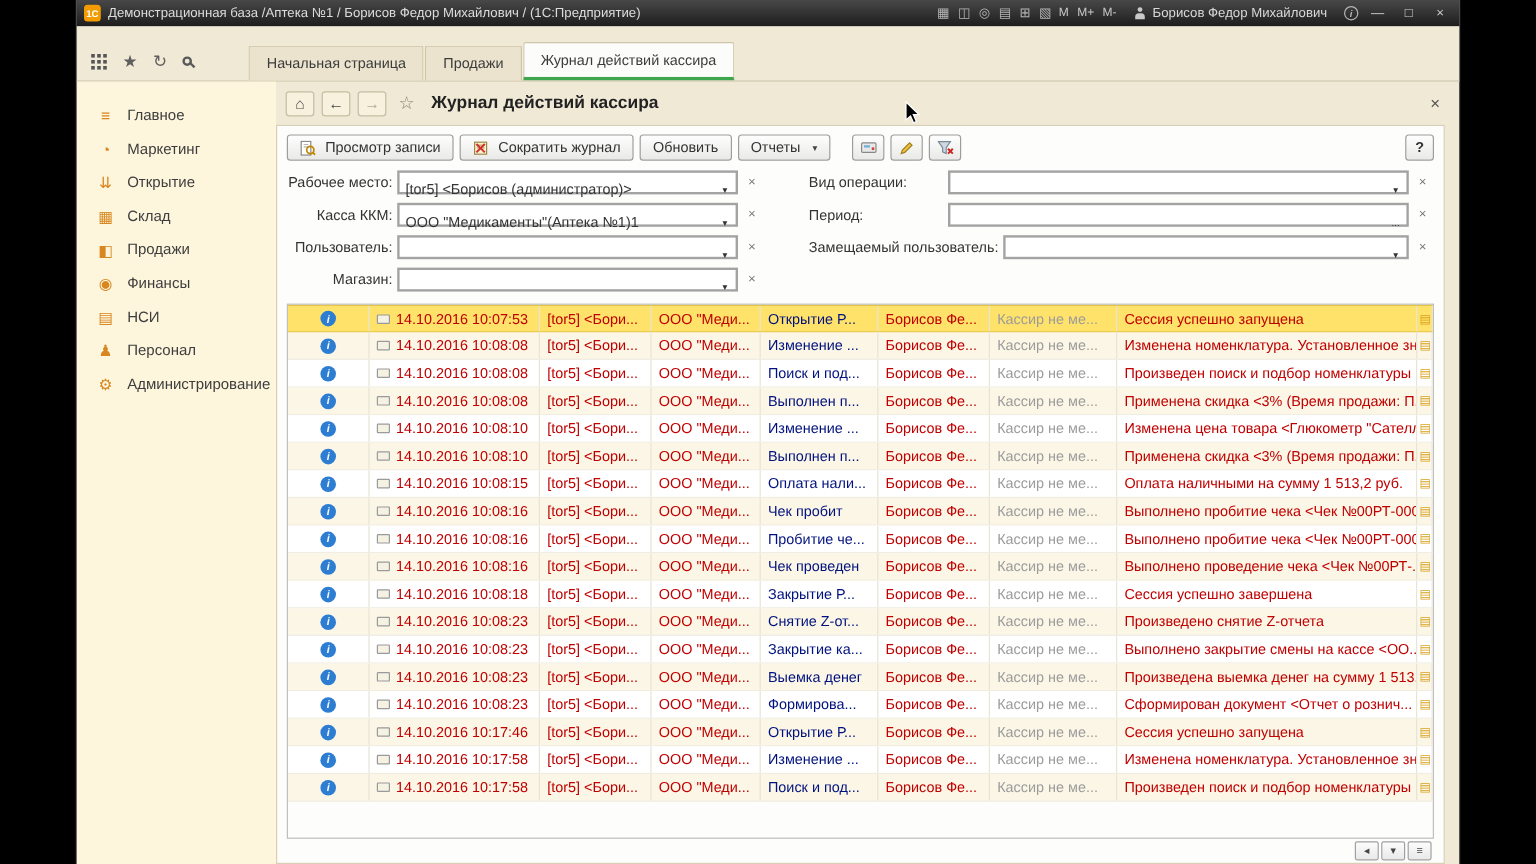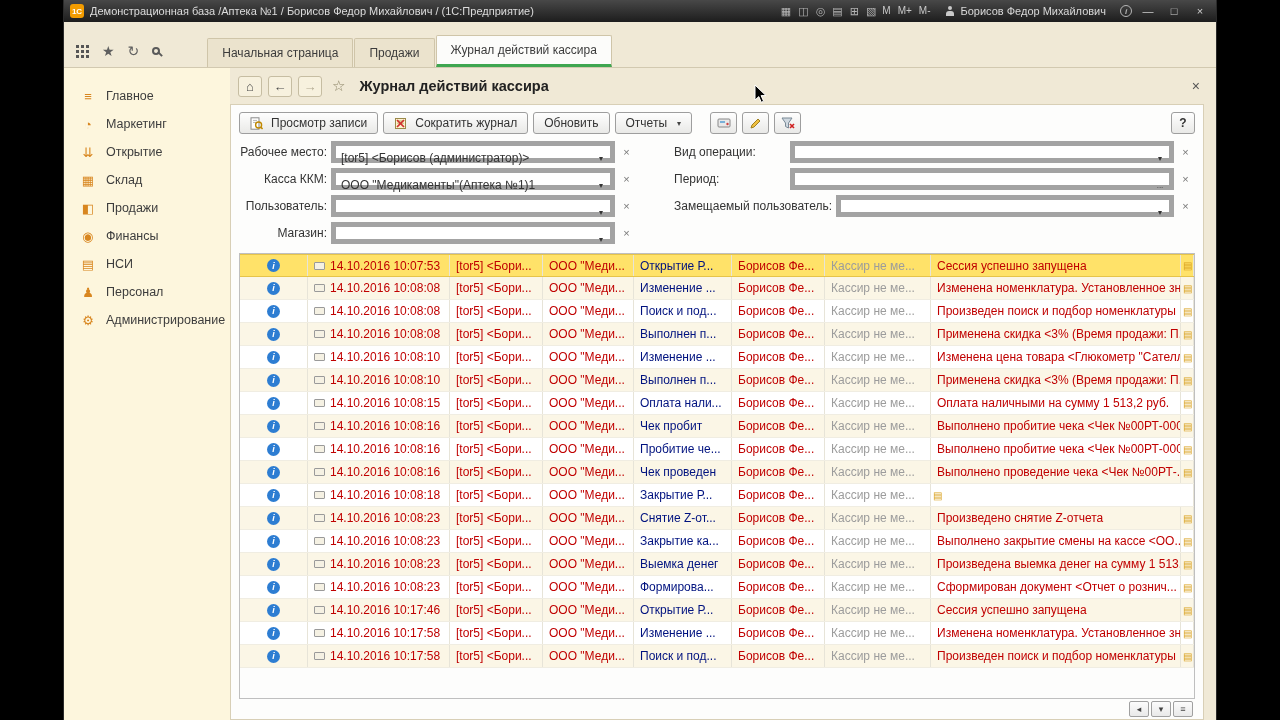--- a/index.html
+++ b/index.html
@@ -89,21 +89,21 @@
   
   .filters { display:flex; gap:40px; padding:2px 10px 8px 8px; }
   .fcol { display:flex; flex-direction:column; gap:7px; }
   .fcol-left { flex:0 0 auto; }
   .fcol-right { flex:1; min-width:0; }
   .frow { display:flex; align-items:center; gap:4px; height:20px; }
   .flabel { font-size:12px; color:#333; white-space:nowrap; }
   .fcol-left .flabel { width:88px; text-align:right; }
   .fcol-right .flabel { min-width:112px; text-align:left; }
   .fbox {
-    height:20px; border:5px solid #a3a3a3; background:#fff; display:flex; align-items:center;
+    height:20px; border:2px solid #a3a3a3; background:#fff; display:flex; align-items:center;
     padding:12px 1px 0 5px; cursor:text;
   }
   .fcol-left .fbox { width:284px; }
   .fcol-right .fbox { flex:1; min-width:0; }
   .fval { flex:1; font-size:12px; color:#333; white-space:nowrap; overflow:hidden; }
   .fdd { width:16px; text-align:center; font-size:8px; color:#333; cursor:pointer; align-self:stretch; display:flex; align-items:center; justify-content:center; }
   .fclear { width:15px; text-align:center; font-size:11px; color:#777; cursor:pointer; }
   
   .grid { flex:1; margin:2px 8px 20px; border:1px solid #bfbfbf; display:flex; flex-direction:column; min-height:0; overflow:hidden; }
   .ghead { display:flex; flex:0 0 24px; background:linear-gradient(#f9f9f9,#e4e4e4); border-bottom:1px solid #c2c2c2; }
@@ -590,20 +590,21 @@
                 </div>
                 <div class="gcell c1 red">
                   <span class="recicon"></span>
                   <span>14.10.2016 10:08:18</span>
                 </div>
                 <div class="gcell c2 red">[tor5] &lt;Бори...</div>
                 <div class="gcell c3 red">ООО "Меди...</div>
                 <div class="gcell c4 navy">Закрытие Р...</div>
                 <div class="gcell c5 red">Борисов Фе...</div>
                 <div class="gcell c6 gray">Кассир не ме...</div>
+                <div class="gcell c7 red">Сессия успешно завершена</div>
                 <div class="gcell c8">
                   <span class="docmark">▤</span>
                 </div>
               </div>
 
               <div class="grow">
                 <div class="gcell c0">
                   <span class="infodot">i</span>
                 </div>
                 <div class="gcell c1 red">

